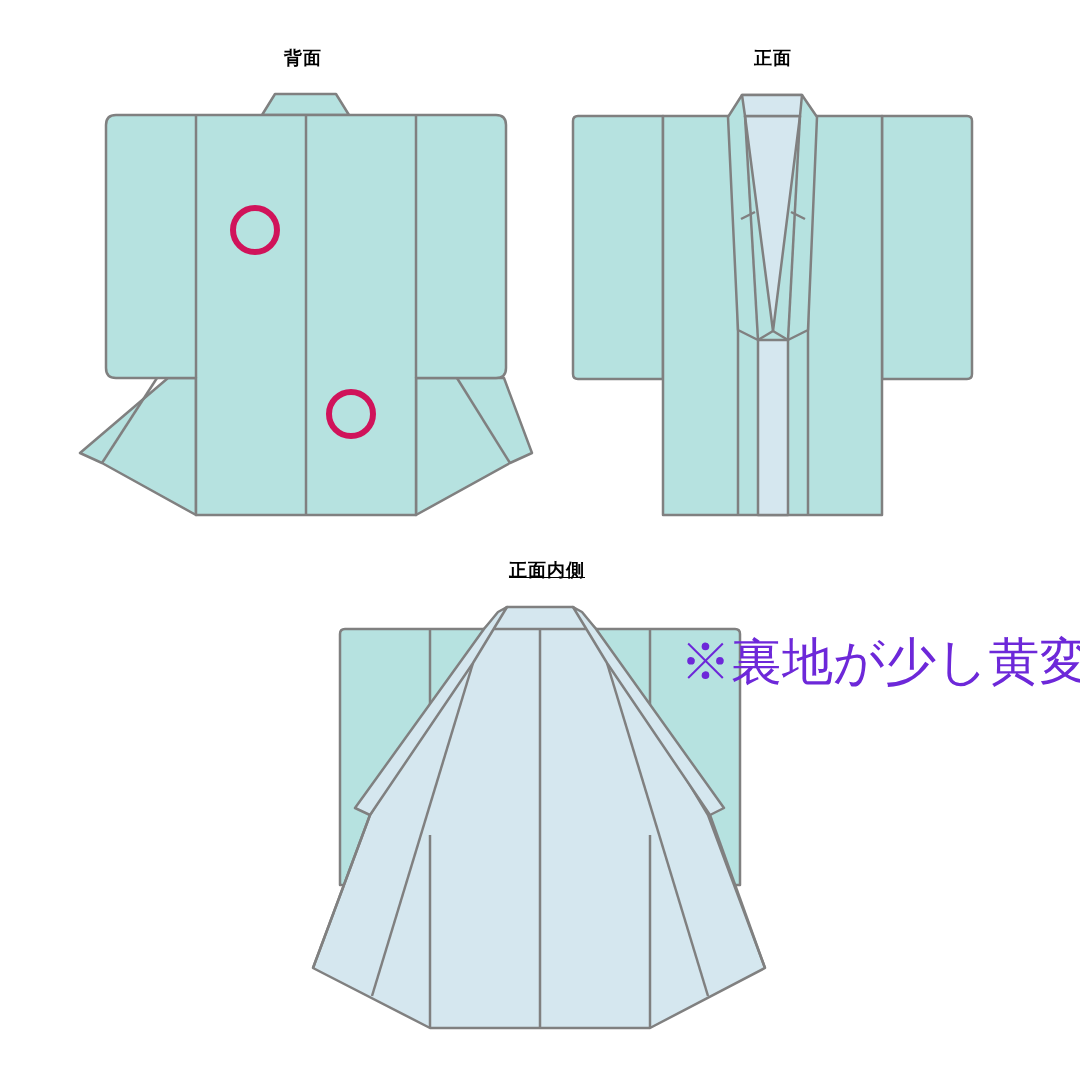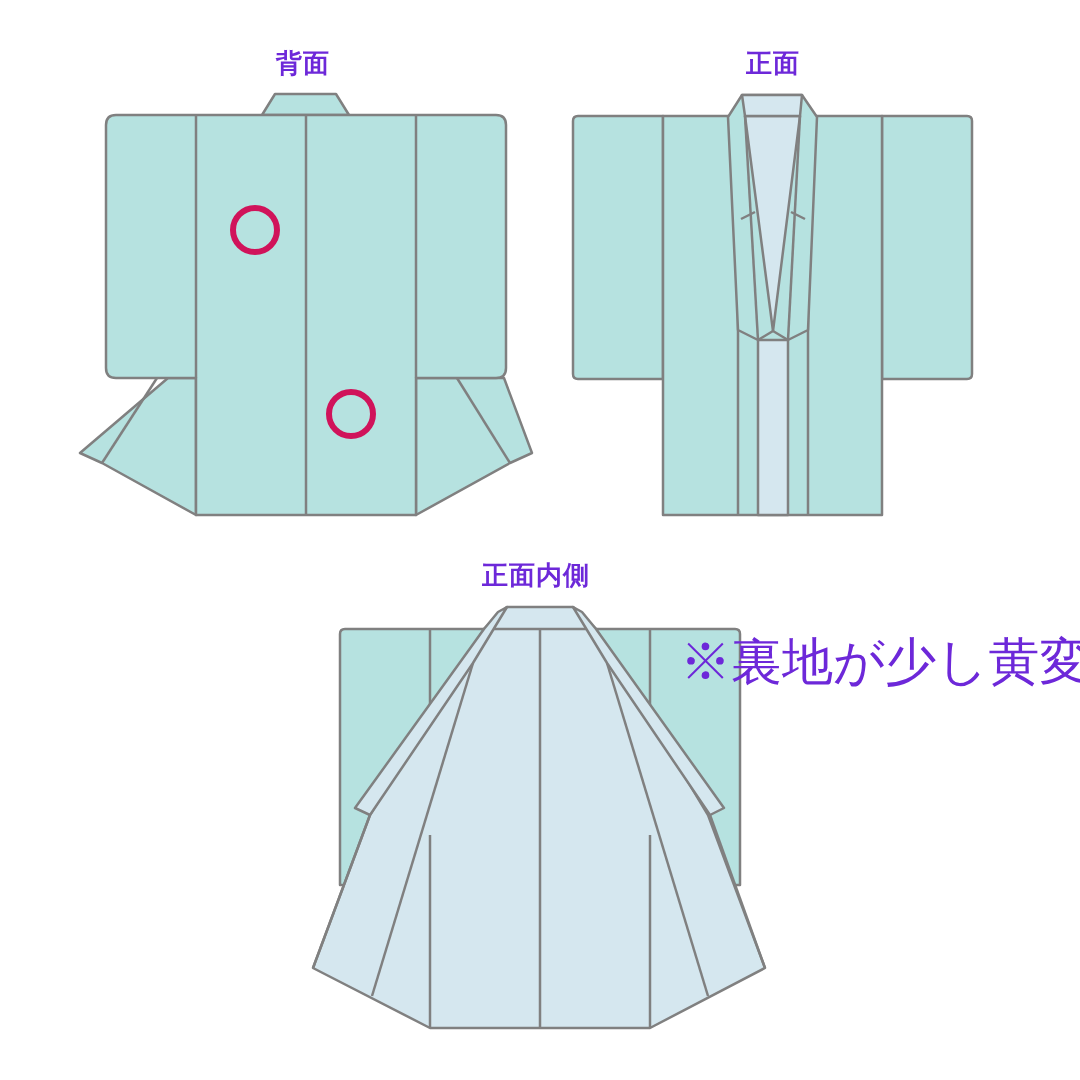--- a/index.html
+++ b/index.html
@@ -1,29 +1,29 @@
 <!DOCTYPE html>
 <html><head>
 <meta charset="utf-8">
 <style>
   html, body { margin: 0; padding: 0; background: #ffffff; }
   body { width: 1080px; height: 1080px; position: relative; overflow: hidden;
          font-family: "DejaVu Sans", sans-serif; }
-  .label { position: absolute; font-weight: bold; font-size: 26px; color: #6d28d9;
+  .label { position: absolute; font-weight: bold; font-size: 18px; color: #000000;
            transform: translateX(-50%); white-space: nowrap; letter-spacing: 1px; }
   .note { position: absolute; left: 680px; top: 628px; font-size: 51px; color: #6d28d9;
           white-space: nowrap; letter-spacing: 0px; font-family: Liberation Serif, serif; }
   svg { position: absolute; left: 0; top: 0; }
 </style>
 </head>
 <body>
 
 <div class="label" style="left:303px;top:46px;">背面</div>
 <div class="label" style="left:773px;top:46px;font-family:Liberation Mono, monospace;">正面</div>
-<div class="label" style="left:536px;top:558px;">正面内側</div>
+<div class="label" style="left:547px;top:558px;text-decoration:underline;">正面内側</div>
 
 <svg width="1080" height="1080" viewBox="0 0 1080 1080">
   <g stroke="#808080" stroke-width="2.5" stroke-linejoin="round" fill="#b6e2e0">
 
     <g>
 
       <polygon points="262,115 275,94 336,94 349,115"></polygon>
 
       <polygon points="168,378 80,453 102,463 196,515 196,378"></polygon>
       <line x1="102" y1="463" x2="157" y2="378"></line>

